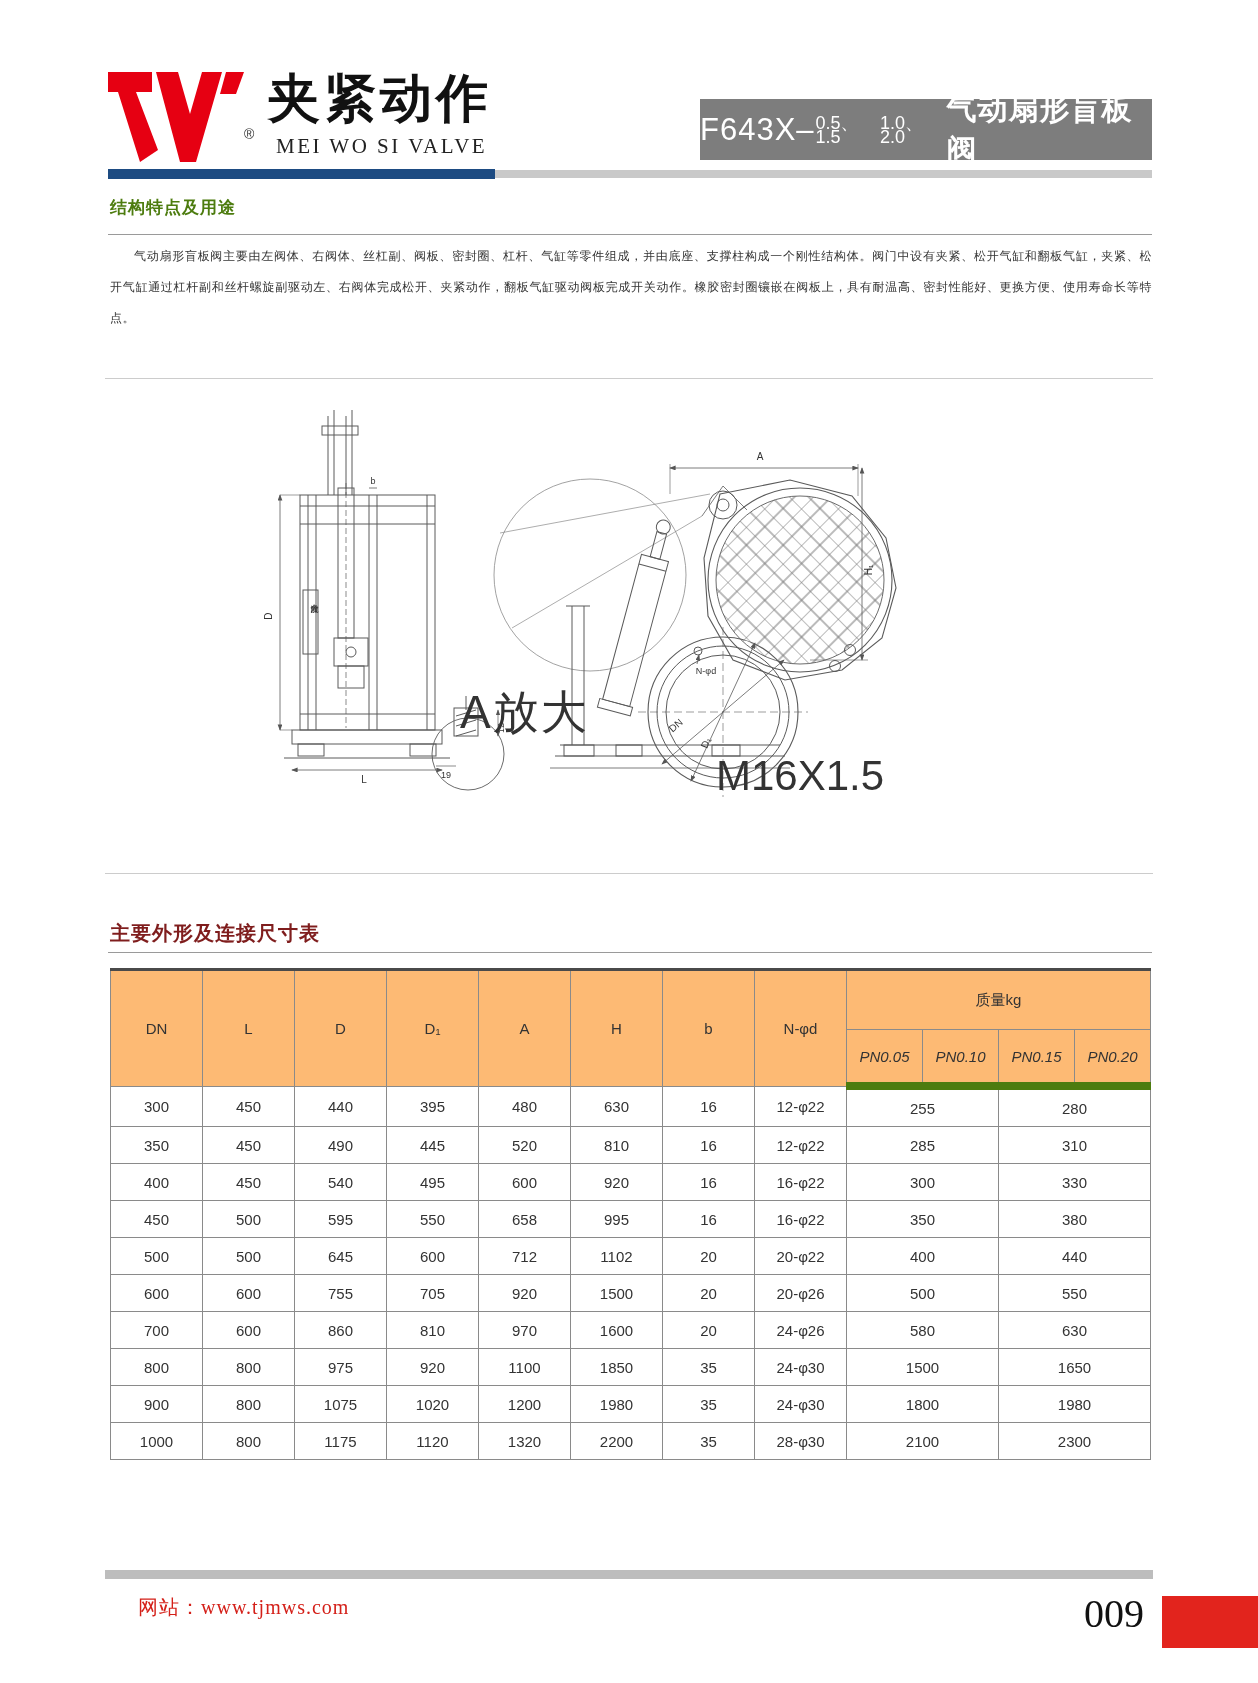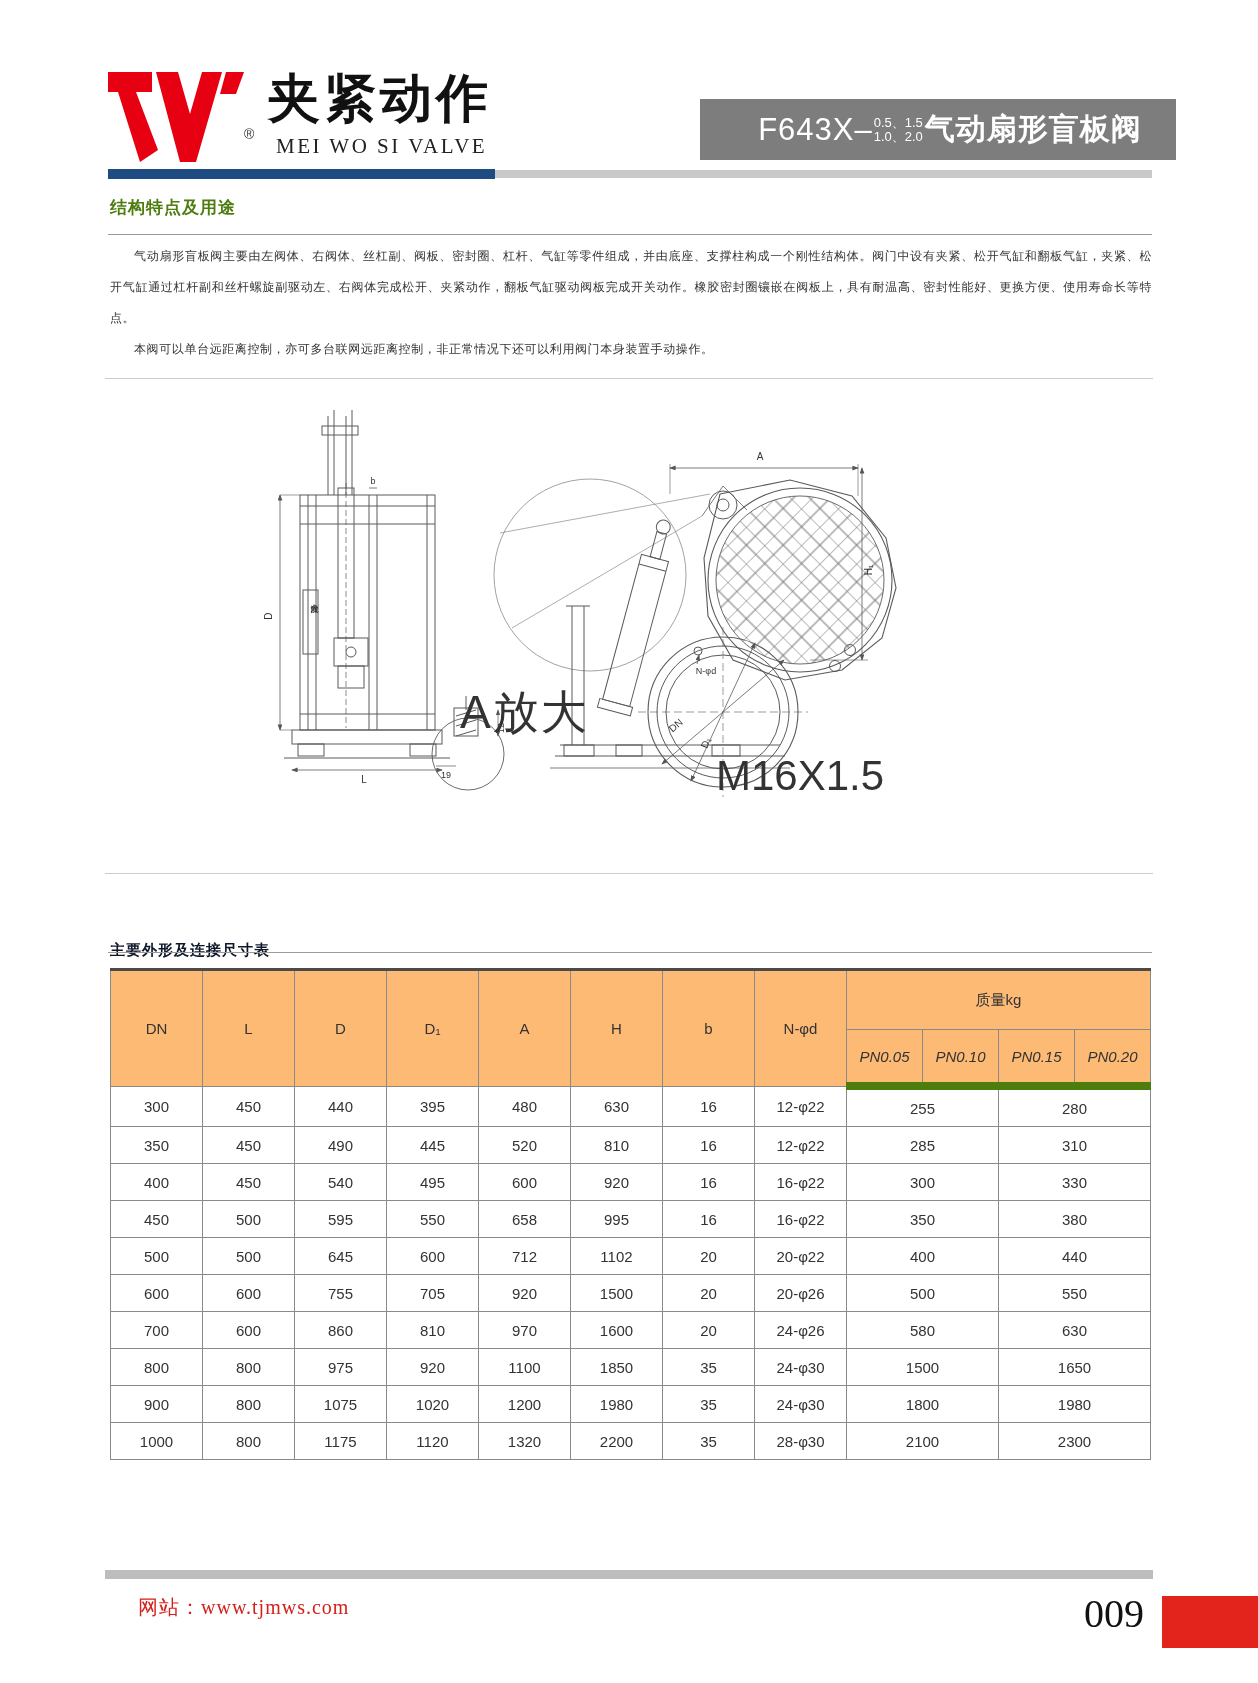--- a/index.html
+++ b/index.html
@@ -7,43 +7,43 @@
         font-family:"Liberation Sans",sans-serif;overflow:hidden;}
   .abs{position:absolute;}
 
   
   .logo-cn{left:268px;top:64px;font-family:"Liberation Serif",serif;font-weight:bold;
            font-size:52px;letter-spacing:4px;color:#111;}
   .logo-en{left:276px;top:134px;font-family:"Liberation Serif",serif;font-size:21px;
            letter-spacing:2.5px;color:#222;}
   .reg{left:244px;top:126px;font-size:14px;color:#333;}
   .banner{left:700px;top:99px;width:452px;height:61px;background:#7d7d7d;color:#fff;
-          display:flex;align-items:center;justify-content:center;padding-left:24px;}
+          display:flex;align-items:center;justify-content:center;}
   .banner .model{font-size:31px;letter-spacing:1px;}
-  .banner .stack{display:flex;flex-direction:column;font-size:13px;line-height:14px;
+  .banner .stack{display:flex;flex-direction:row;font-size:18px;line-height:14px;
                  margin:0 2px 0 1px;text-align:left;}
   .banner .cname{font-size:30px;font-weight:bold;letter-spacing:1px;}
   .bar-blue{left:108px;top:169px;width:387px;height:10px;background:#1d4b82;}
   .bar-gray{left:495px;top:170px;width:657px;height:8px;background:#c9c9c9;}
 
   
   .sec-title{left:110px;top:196px;font-size:17px;font-weight:bold;color:#4d7c0f;letter-spacing:1px;}
   .rule{background:#9a9a9a;height:1px;}
   .intro{left:110px;top:241px;width:1042px;font-size:12px;line-height:31px;color:#333;
          text-align:justify;letter-spacing:0.6px;}
   .intro p{margin:0;text-indent:2em;}
 
   .divider{background:#cccccc;height:1px;}
 
   
   .drawing{left:250px;top:398px;width:690px;height:440px;}
   .drawing text{font-family:"Liberation Sans",sans-serif;fill:#333;stroke:none;}
 
   
-  .tbl-title{left:110px;top:920px;font-size:15px;font-weight:bold;color:#0f172a;letter-spacing:1px;margin-top:21px;}
+  .tbl-title{left:110px;top:920px;font-size:20px;font-weight:bold;color:#7f1d1d;letter-spacing:1px;}
   table.dims{position:absolute;left:110px;top:968px;width:1040px;border-collapse:collapse;
              table-layout:fixed;font-size:15px;color:#333;}
   table.dims{border-top:3px solid #4a4a4a;}
   table.dims th, table.dims td{border:1px solid #8a8a8a;text-align:center;font-weight:normal;
              padding:0;}
   table.dims thead th{background:#fdba74;}
   table.dims thead tr.h1 th{height:58px;}
   table.dims thead tr.h2 th{height:52px;border-bottom:8px solid #4d7c0f;font-style:italic;}
   table.dims thead th.span-kg{height:58px;}
   table.dims tbody td{height:36px;background:#fff;}
@@ -80,21 +80,20 @@
   </div>
 
   <div class="abs bar-blue"></div>
   <div class="abs bar-gray"></div>
 
   <div class="abs sec-title">结构特点及用途</div>
   <div class="abs rule" style="left:108px;top:234px;width:1044px;"></div>
 
   <div class="abs intro">
     <p>气动扇形盲板阀主要由左阀体、右阀体、丝杠副、阀板、密封圈、杠杆、气缸等零件组成，并由底座、支撑柱构成一个刚性结构体。阀门中设有夹紧、松开气缸和翻板气缸，夹紧、松开气缸通过杠杆副和丝杆螺旋副驱动左、右阀体完成松开、夹紧动作，翻板气缸驱动阀板完成开关动作。橡胶密封圈镶嵌在阀板上，具有耐温高、密封性能好、更换方便、使用寿命长等特点。</p>
-    <p>本阀可以单台远距离控制，亦可多台联网远距离控制，非正常情况下还可以利用阀门本身装置手动操作。</p>
   </div>
 
   <div class="abs divider" style="left:105px;top:378px;width:1048px;"></div>
 
   <svg class="abs drawing" viewBox="0 0 690 440">
     <defs>
       <pattern id="lattice" width="26" height="26" patternUnits="userSpaceOnUse" patternTransform="rotate(45)">
         <path d="M0 0H26 M0 13H26 M0 0V26 M13 0V26" stroke="#777" stroke-width="1" fill="none"></path>
       </pattern>
       <marker id="arr" markerWidth="9" markerHeight="8" refX="7" refY="3" orient="auto-start-reverse">

